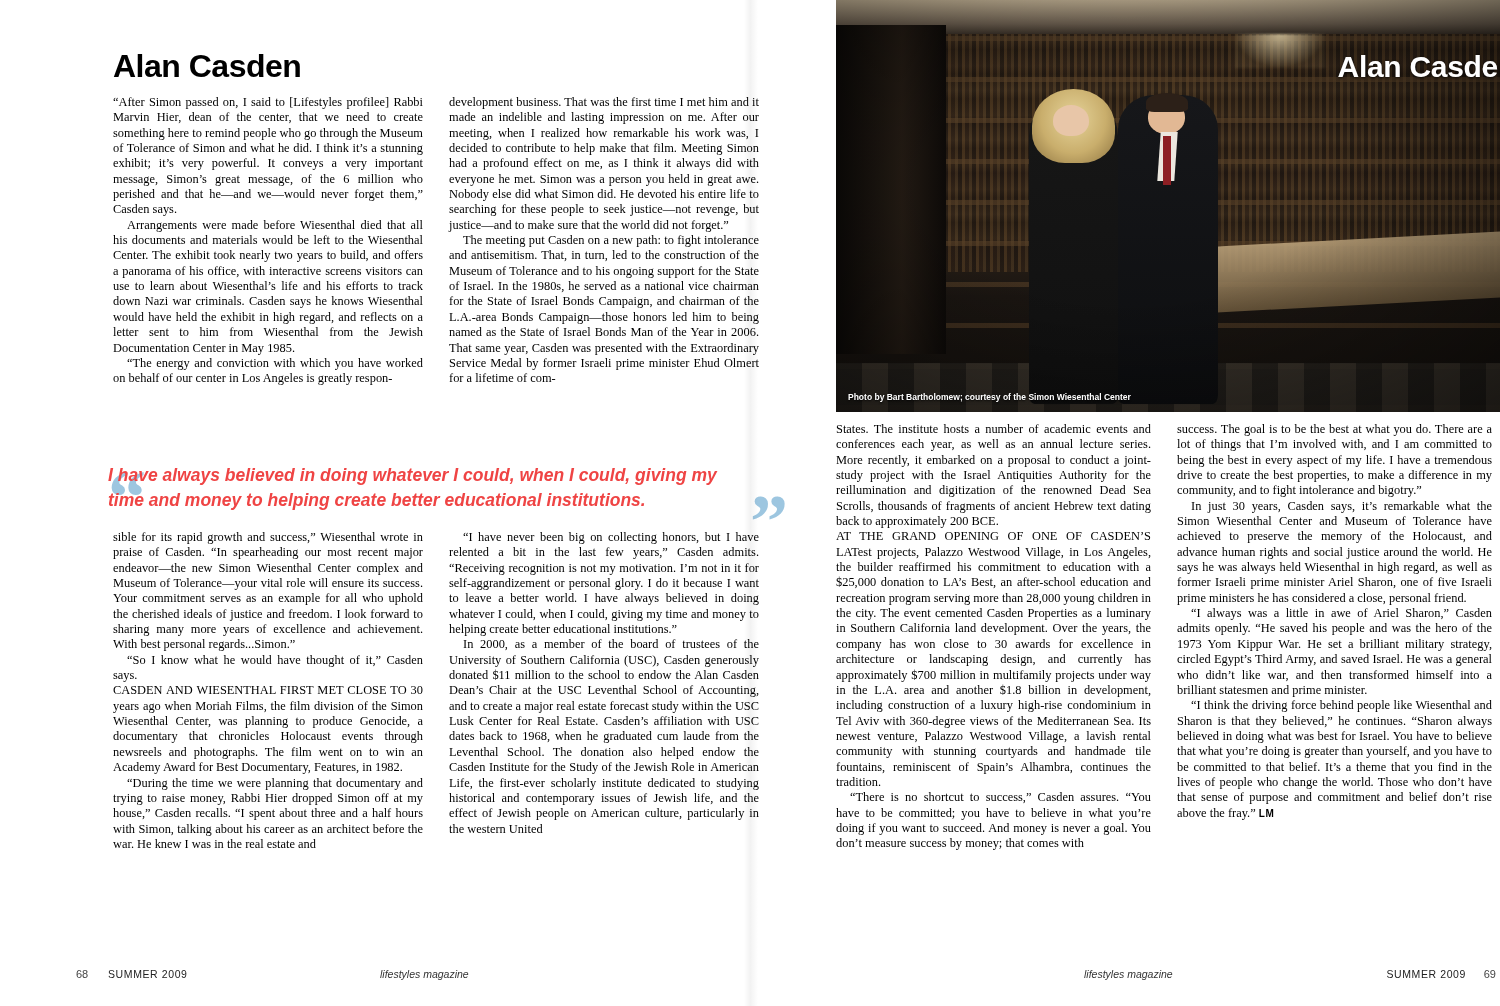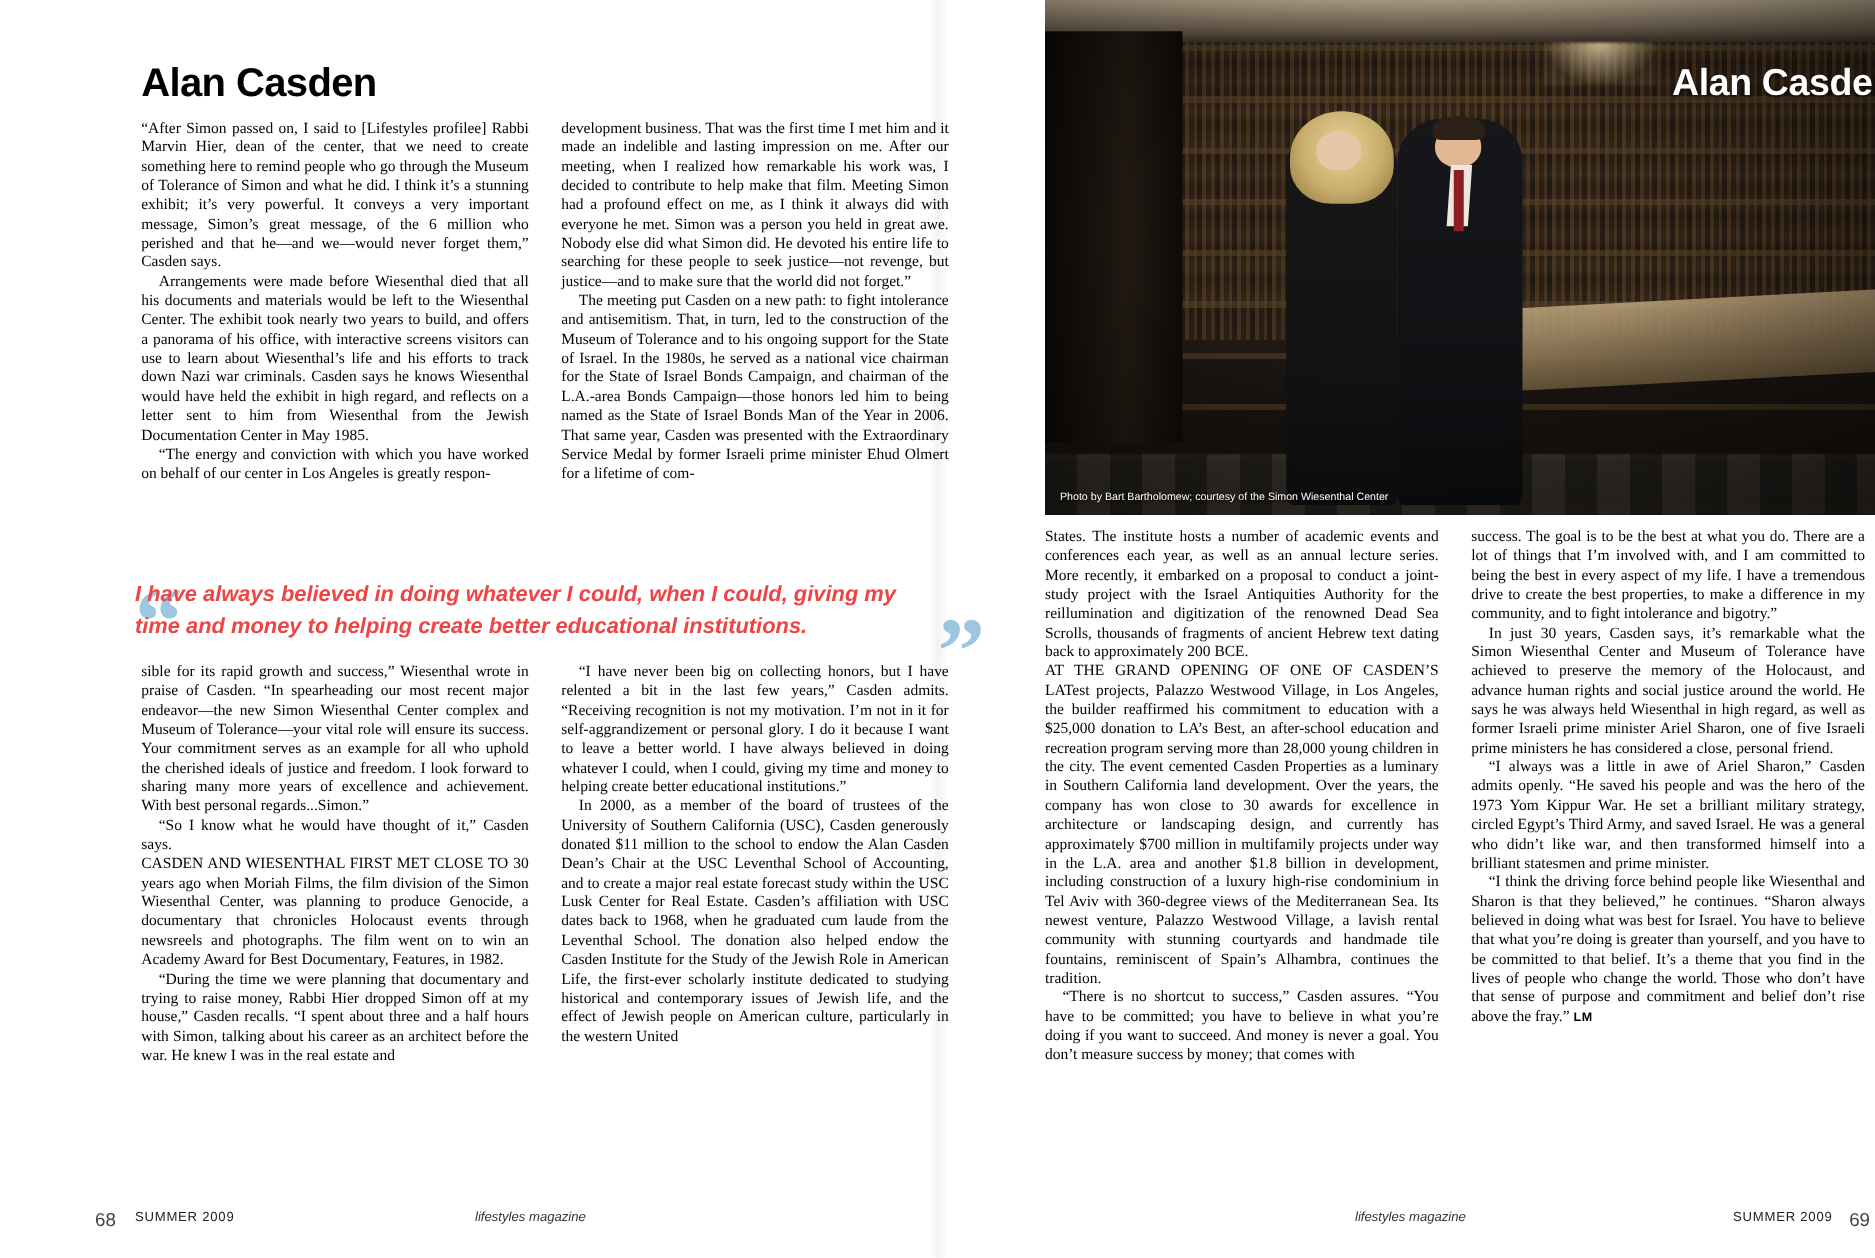--- a/index.html
+++ b/index.html
@@ -102,21 +102,21 @@
   .footer {
     position: absolute;
     bottom: 22px;
     left: 0;
     width: 750px;
     height: 16px;
     font-family: "Liberation Sans", sans-serif;
   }
   .pg-num {
     position: absolute;
-    font-size: 15px;
+    font-size: 11px;
     color: #444;
   }
   .pg-label {
     position: absolute;
     font-size: 10.5px;
     letter-spacing: 0.6px;
     color: #222;
   }
   .mag-name {
     position: absolute;
@@ -246,21 +246,21 @@
   }
   .cap-main {
     font-size: 10.5px;
     font-weight: bold;
     line-height: 12.5px;
     text-shadow: 0 1px 2px rgba(0,0,0,.9);
   }
   .cap-credit {
     margin-top: 2px;
     font-size: 8.5px;
-    font-weight: normal;
+    font-weight: bold;
     line-height: 10px;
     text-shadow: 0 1px 2px rgba(0,0,0,.9);
   }
   .right-cols {
     position: absolute;
     left: 62px;
     top: 422px;
     width: 656px;
     display: flex;
     gap: 26px;

